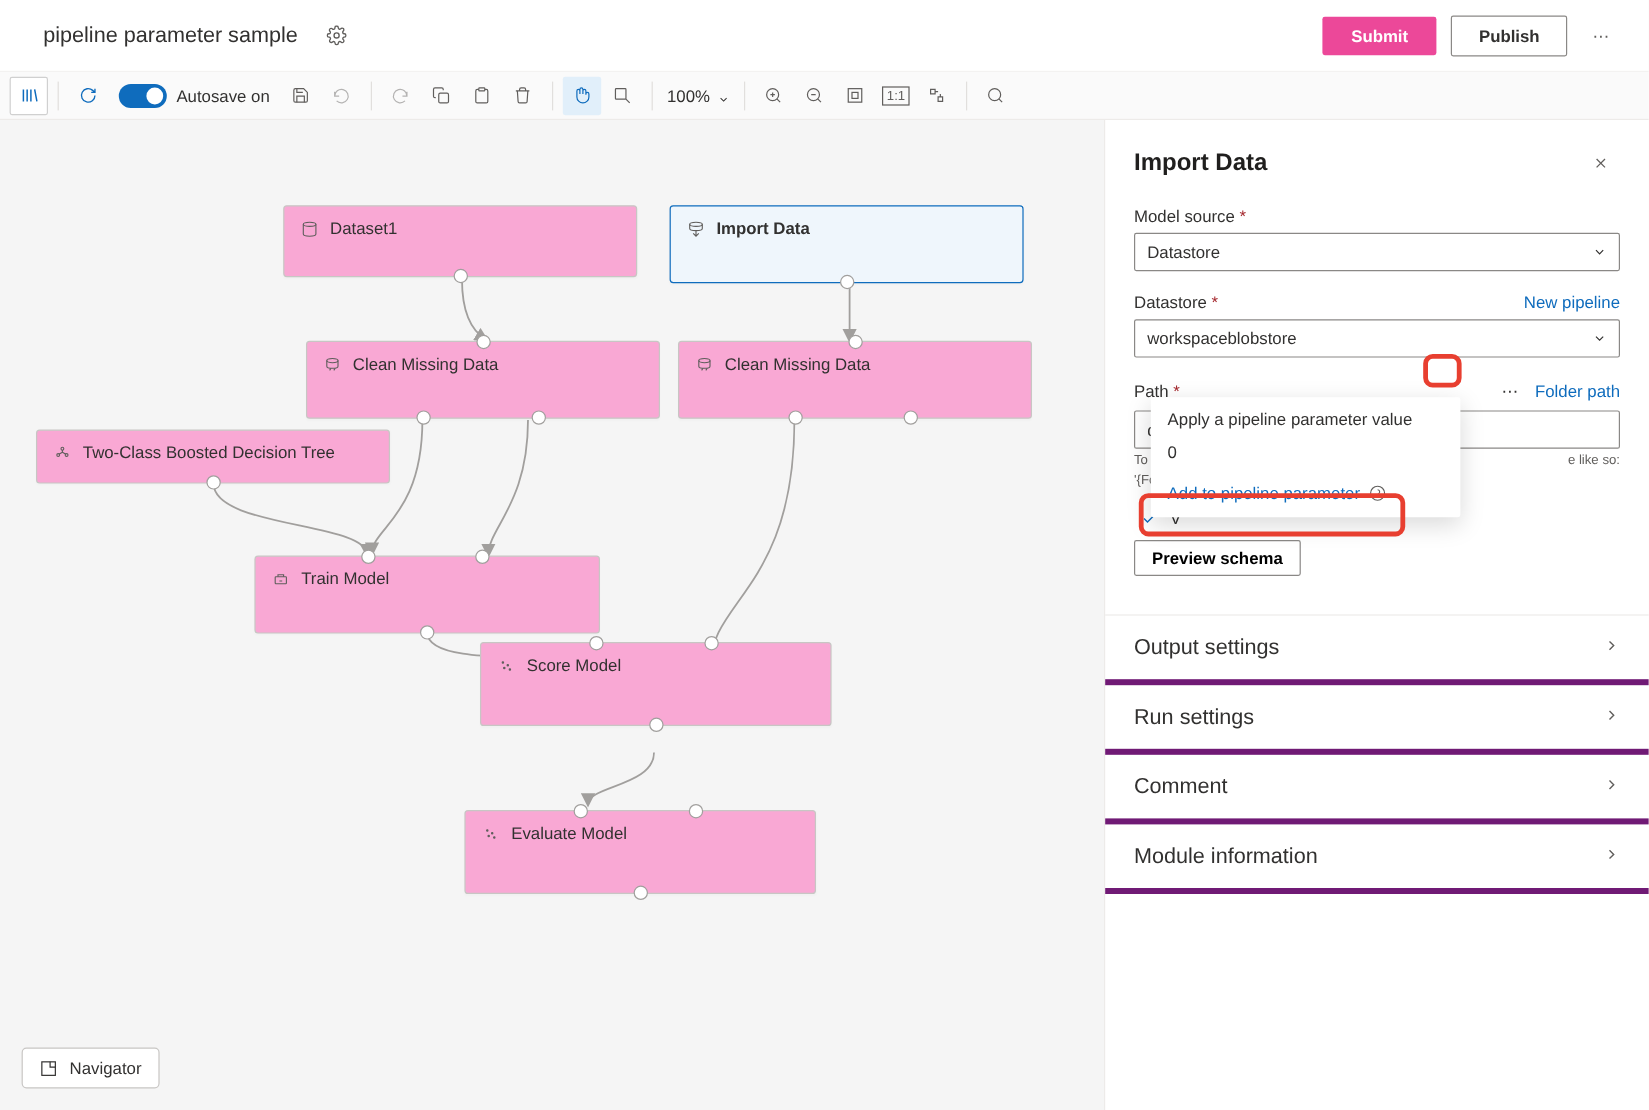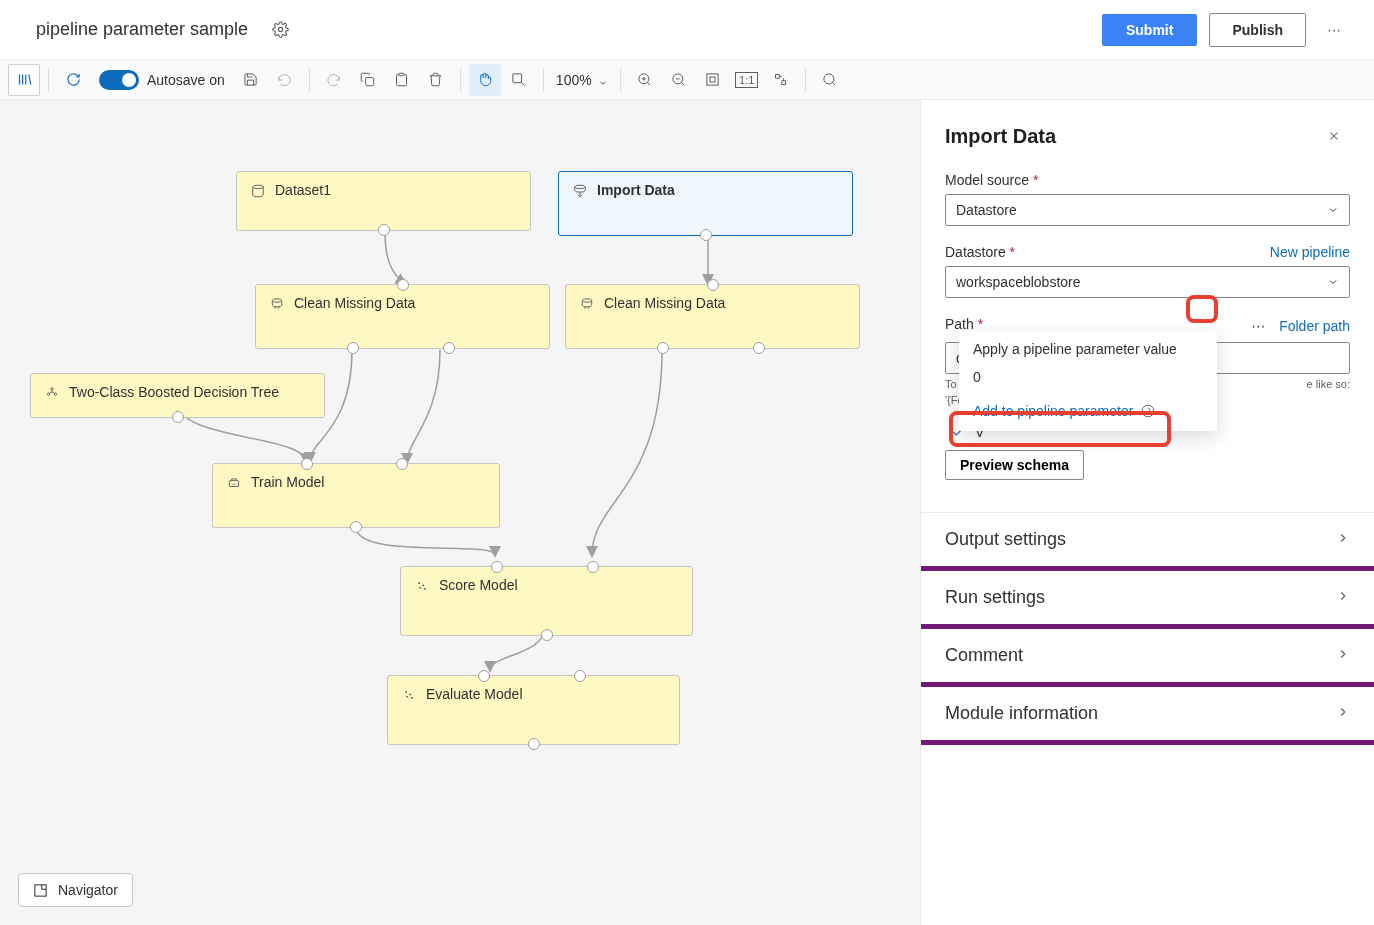--- a/index.html
+++ b/index.html
@@ -3,58 +3,58 @@
 <meta charset="utf-8">
 <style>
 * { box-sizing: border-box; margin: 0; padding: 0; font-family: "Segoe UI", -apple-system, sans-serif; }
 body { width: 1374px; height: 925px; background: #fff; overflow: hidden; font-size: 14px; color: #323130; }
 
 
 .header { display: flex; align-items: center; height: 60px; padding: 0 24px 0 36px; border-bottom: 1px solid #f3f2f1; }
 .header-title { font-size: 18px; color: #323130; margin-right: 16px; }
 .icon-btn { display: inline-flex; align-items: center; justify-content: center; width: 32px; height: 32px; color: #605e5c; cursor: pointer; }
 .header-actions { margin-left: auto; display: flex; align-items: center; gap: 12px; }
-.btn-primary { background: #3b82f6; color: #fff; border: none; padding: 8px 24px; font-size: 14px; font-weight: 600; cursor: pointer; border-radius: 2px; }
+.btn-primary { background: #ec4899; color: #fff; border: none; padding: 8px 24px; font-size: 14px; font-weight: 600; cursor: pointer; border-radius: 2px; }
 .btn-secondary { background: #fff; color: #323130; border: 1px solid #8a8886; padding: 8px 22px; font-size: 14px; font-weight: 600; cursor: pointer; border-radius: 2px; }
 
 
 .toolbar { display: flex; align-items: center; height: 40px; background: #fafafa; border-bottom: 1px solid #edebe9; padding: 0 8px; gap: 2px; }
 .tb-item { display: inline-flex; align-items: center; justify-content: center; min-width: 32px; height: 32px; color: #605e5c; cursor: pointer; border-radius: 2px; }
 .tb-item.active { background: #fff; border: 1px solid #d0d0d0; }
 .tb-sep { width: 1px; height: 24px; background: #e1dfdd; margin: 0 6px; }
 .toggle { display: inline-flex; align-items: center; gap: 8px; margin: 0 8px; }
 .toggle-track { width: 40px; height: 20px; background: #0F6CBD; border-radius: 10px; position: relative; }
 .toggle-thumb { width: 14px; height: 14px; background: #fff; border-radius: 50%; position: absolute; right: 3px; top: 3px; }
 .zoom-label { font-size: 14px; color: #323130; padding: 0 4px; display: inline-flex; align-items: flex-end; gap: 6px;}
 .tb-item.selected { background: #e1effa; }
 
 
 .main { display: flex; height: calc(925px - 100px); }
 .canvas { flex: 1; background: #f5f5f5; position: relative; overflow: hidden; }
 .panel { width: 454px; background: #fff; border-left: 1px solid #edebe9; display: flex; flex-direction: column; }
 
 
-.node { position: absolute; background: #fef9c3; border: 1px solid #c8c6c4; border-radius: 3px; display: flex; align-items: flex-start; padding: 10px 14px; font-size: 14px; color: #323130; box-shadow: 0 1px 2px rgba(0,0,0,0.02);}
+.node { position: absolute; background: #f9a8d4; border: 1px solid #c8c6c4; border-radius: 3px; display: flex; align-items: flex-start; padding: 10px 14px; font-size: 14px; color: #323130; box-shadow: 0 1px 2px rgba(0,0,0,0.02);}
 .node.selected { border: 1px solid #0F6CBD; background: #eff6fc; }
 .node .node-icon { margin-right: 10px; color: #605e5c; flex-shrink: 0; position: relative; top: 2px;}
 .port { position: absolute; width: 12px; height: 12px; border: 1px solid #a19f9d; background: #fff; border-radius: 50%; }
 
 
 .navigator { position: absolute; bottom: 18px; left: 18px; background: #fff; border: 1px solid #c8c6c4; border-radius: 4px; padding: 8px 14px; display: flex; align-items: center; gap: 10px; cursor: pointer; font-size: 14px; }
 
 
 .panel-header { display: flex; align-items: center; justify-content: space-between; padding: 20px 24px 12px 24px; }
 .panel-title { font-size: 20px; font-weight: 600; color: #201f1e; }
 .form { padding: 8px 24px; }
 .field { margin-bottom: 18px; position: relative; }
 .field-label { font-size: 14px; color: #323130; display: block; margin-bottom: 6px; }
 .req { color: #a4262c; }
 .select, .input { width: 100%; border: 1px solid #8a8886; padding: 6px 10px; font-size: 14px; background: #fff; display: flex; align-items: center; justify-content: space-between; border-radius: 2px; height: 32px;}
 .link { color: #0F6CBD; font-size: 14px; cursor: pointer; }
-.field-top { display:flex; justify-content:space-between; margin-bottom: 6px;}
+.field-top { display:flex; align-items:center; justify-content:space-between; margin-bottom: 6px;}
 .hint { font-size: 11px; color: #605e5c; margin-top: 4px; }
 .check-row { display: flex; align-items: center; gap: 10px; color: #107c10; font-size: 14px; margin: 10px 0 10px 6px;}
 .preview-btn { border: 1px solid #8a8886; background: #fff; padding: 6px 14px; font-size: 14px; font-weight: 600; cursor: pointer; border-radius: 2px;}
 
 .accordion { border-top: 1px solid #edebe9; }
 .acc-item { display: flex; align-items: flex-end; justify-content: space-between; padding: 16px 24px; border-bottom: 5px solid #701a75; cursor: pointer; font-size: 18px;}
 .acc-item .chev { color: #605e5c; }
 
 
 .popup { position: absolute; background: #fff; box-shadow: 0 6px 20px rgba(0,0,0,0.15); border-radius: 2px; z-index: 20; }
@@ -250,21 +250,21 @@
             <ellipse cx="12" cy="6" rx="8" ry="3"></ellipse>
             <path d="M4 6v8a8 3 0 0016 0V6"></path>
             <path d="M8 20l2-3M14 20l2-3"></path>
           </svg></span>
       <span>Clean Missing Data</span>
       <div class="port" style="top:-6px; left:50%; transform:translateX(-50%);"></div>
       <div class="port" style="bottom:-6px; left:33%; transform:translateX(-50%);"></div>
       <div class="port" style="bottom:-6px; left:66%; transform:translateX(-50%);"></div>
     </div>
 
-    <div class="node" style="left:30px; top:273px; width:295px; height:45px;">
+    <div class="node" style="left:30px; top:258px; width:295px; height:45px;">
       <span class="node-icon"><svg width="14" height="14" viewBox="0 0 24 24" fill="none" stroke="currentColor" stroke-width="1.6">
             <circle cx="12" cy="5" r="2"></circle>
             <circle cx="6" cy="14" r="2"></circle>
             <circle cx="18" cy="14" r="2"></circle>
             <path d="M12 7v3M12 10l-5 3M12 10l5 3"></path>
           </svg></span>
       <span>Two-Class Boosted Decision Tree</span>
       <div class="port" style="bottom:-6px; left:50%; transform:translateX(-50%);"></div>
     </div>
 
@@ -272,21 +272,21 @@
       <span class="node-icon"><svg width="14" height="14" viewBox="0 0 24 24" fill="none" stroke="currentColor" stroke-width="1.6">
             <rect x="4" y="8" width="16" height="10" rx="1"></rect>
             <path d="M8 8V5h8v3M10 14h4"></path>
           </svg></span>
       <span>Train Model</span>
       <div class="port" style="top:-6px; left:33%; transform:translateX(-50%);"></div>
       <div class="port" style="top:-6px; left:66%; transform:translateX(-50%);"></div>
       <div class="port" style="bottom:-6px; left:50%; transform:translateX(-50%);"></div>
     </div>
 
-    <div class="node" style="left:400px; top:466px; width:293px; height:70px;">
+    <div class="node" style="left:400px; top:435px; width:293px; height:70px;">
       <span class="node-icon"><svg width="14" height="14" viewBox="0 0 24 24" fill="none" stroke="currentColor" stroke-width="1.6">
             <circle cx="7" cy="7" r="1" fill="currentColor"></circle>
             <circle cx="14" cy="11" r="1" fill="currentColor"></circle>
             <circle cx="9" cy="15" r="1" fill="currentColor"></circle>
             <circle cx="17" cy="17" r="1" fill="currentColor"></circle>
           </svg></span>
       <span>Score Model</span>
       <div class="port" style="top:-6px; left:33%; transform:translateX(-50%);"></div>
       <div class="port" style="top:-6px; left:66%; transform:translateX(-50%);"></div>
       <div class="port" style="bottom:-6px; left:50%; transform:translateX(-50%);"></div>

